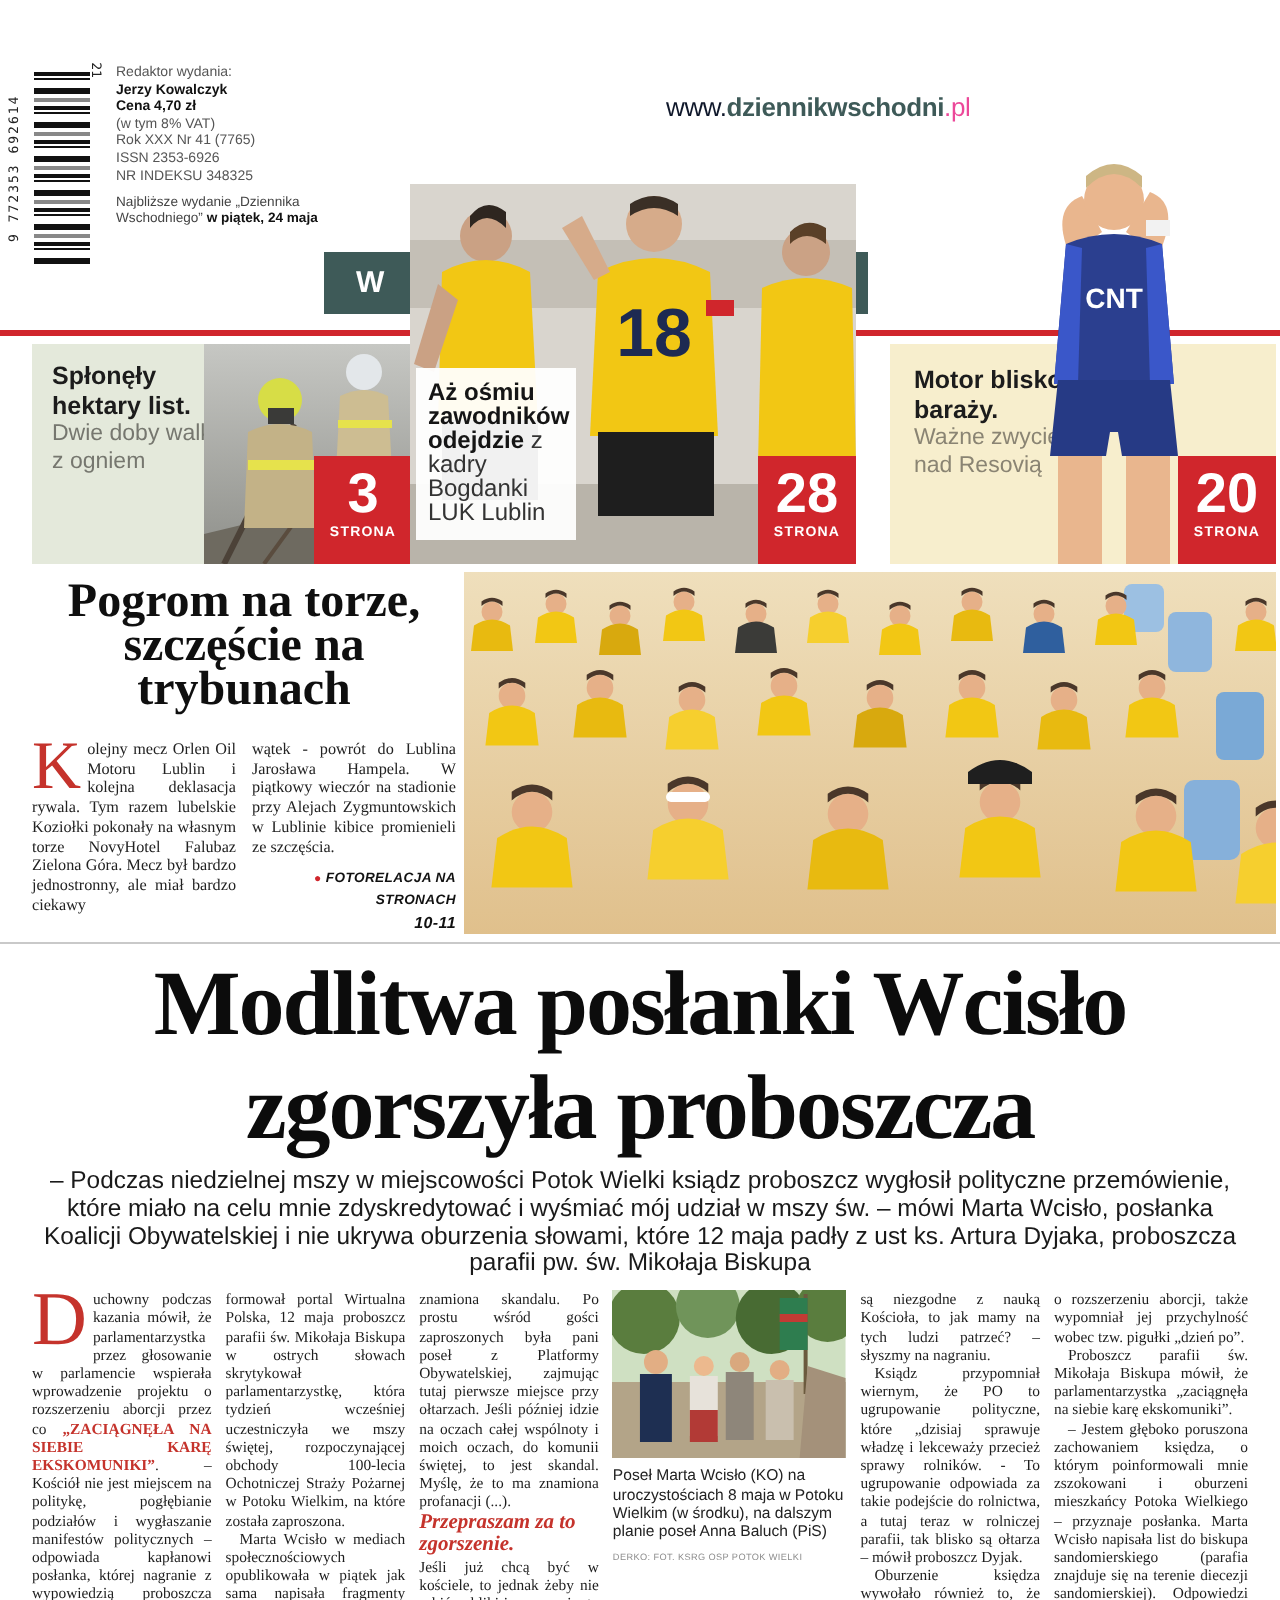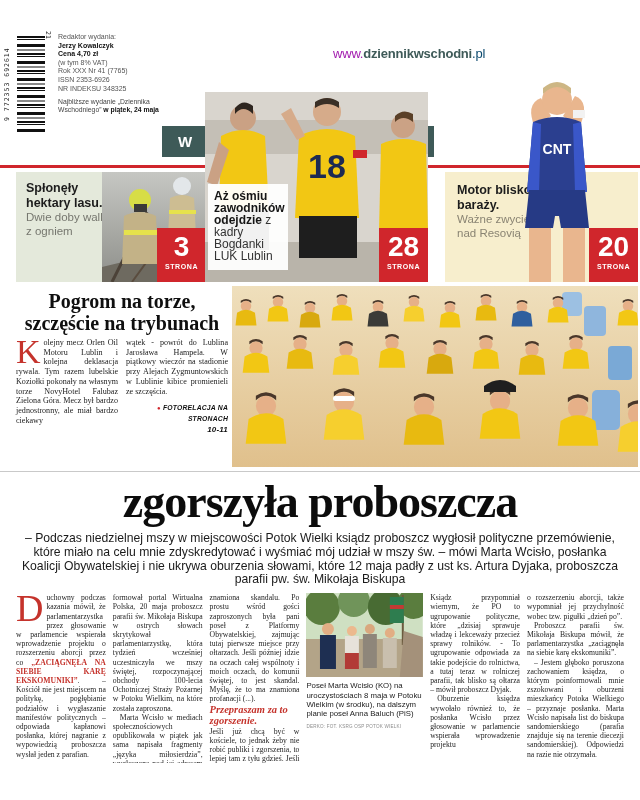--- a/index.html
+++ b/index.html
@@ -17,23 +17,23 @@
   .issue-info{position:absolute;left:58px;top:33px;width:110px;z-index:2;}
   .dates{width:134px;text-align:center;font-weight:bold;font-size:10px;line-height:11.5px;
          letter-spacing:-0.2px;white-space:nowrap;color:#111;margin-bottom:7px;}
   .inf{font-size:7px;line-height:8.6px;color:#555;margin:0;}
   .inf.b{color:#111;font-weight:bold;}
   .next-issue{margin-top:5px;font-size:6.8px;line-height:8px;color:#444;width:104px;}
   .next-issue b{color:#111;}
   .logo{position:absolute;left:142px;top:28px;font-size:88px;line-height:88px;font-weight:bold;
         letter-spacing:-5px;color:#d0262c;z-index:0;}
   .url{position:absolute;left:333px;top:46px;font-size:13px;z-index:2;letter-spacing:-0.2px;}
-  .url .w{color:#a21caf;}
+  .url .w{color:#0f172a;}
   .url .d{color:#3e5a58;font-weight:bold;}
-  .url .t{color:#0c4a6e;}
+  .url .t{color:#ec4899;}
   .wschodni{position:absolute;left:162px;top:126px;width:272px;height:31px;background:#3e5a58;color:#fff;
             display:flex;align-items:center;padding-left:16px;box-sizing:border-box;
             font-size:15px;font-weight:bold;letter-spacing:13px;z-index:2;}
 
   
   .teaser1{position:absolute;left:16px;top:172px;width:190px;height:110px;background:#e4e9db;z-index:2;}
   .t-text{position:absolute;left:10px;top:9px;width:90px;font-size:12.5px;line-height:14.5px;}
   .t-text .tb{font-weight:bold;color:#1c1c1c;}
   .t-text .ts{display:block;color:#76776f;font-size:11.5px;line-height:13.5px;margin-top:1px;}
   .ff-photo{position:absolute;right:0;top:0;width:104px;height:110px;}
@@ -45,22 +45,22 @@
             padding:6px 6px;box-sizing:border-box;font-size:12px;line-height:12px;color:#333;}
   .vb-panel .tb{font-weight:bold;color:#151515;}
   .fb-photo{position:absolute;left:475px;top:58px;width:164px;height:224px;z-index:3;pointer-events:none;}
   .pagebox{position:absolute;right:0;bottom:0;width:49px;height:54px;background:#d0262c;color:#fff;
            text-align:center;z-index:4;}
   .pb-num{font-size:28px;font-weight:bold;line-height:32px;margin-top:3px;}
   .pb-label{font-size:7px;font-weight:bold;letter-spacing:.6px;}
 
   
   .pogrom{position:absolute;left:16px;top:288px;width:212px;height:180px;}
-  .pogrom-head{margin:2px 0 4px;font-family:"Liberation Serif",serif;font-weight:bold;
-               font-size:20px;line-height:22px;text-align:center;color:#0f0f0f;}
+  .pogrom-head{margin:2px 0 14px;font-family:"Liberation Serif",serif;font-weight:bold;
+               font-size:24px;line-height:22px;text-align:center;color:#0f0f0f;}
   .pogrom-body{display:flex;gap:8px;font-family:"Liberation Serif",serif;font-size:8.1px;
                line-height:9.7px;text-align:justify;color:#222;}
   .pcol{flex:1;}
   .dropK{float:left;font-family:"Liberation Serif",serif;font-size:34px;line-height:27px;
          color:#c5332c;padding-right:3px;}
   .fotorel{margin-top:7px;font-size:6.8px;font-weight:bold;letter-spacing:.2px;color:#111;
            text-transform:uppercase;font-family:"Liberation Sans",sans-serif;text-align:right;font-style:italic;}
   .fotorel .dot{color:#d0262c;font-size:6px;}
   .fr-pages{display:block;font-size:8px;margin-top:1px;}
   .crowd-photo{position:absolute;left:232px;top:286px;width:406px;height:181px;overflow:hidden;}
@@ -112,21 +112,21 @@
     <div class="next-issue">
       <span>Najbliższe wydanie „Dziennika Wschodniego” </span><b>w piątek, 24 maja</b>
     </div>
   </div>
 
   <div class="url"><span class="w">www.</span><span class="d">dziennikwschodni</span><span class="t">.pl</span></div>
   <div class="wschodni">WSCHODNI</div>
 
   <div class="teaser1">
     <div class="t-text">
-      <span class="tb">Spłonęły hektary lasu.</span>
+      <span class="tb">Spłonęły hektary list.</span>
       <span class="ts">Dwie doby walki z ogniem</span>
     </div>
     <svg class="ff-photo" viewBox="0 0 104 110" preserveAspectRatio="none">
       <defs>
         <linearGradient id="smoke" x1="0" y1="0" x2="0" y2="1">
           <stop offset="0" stop-color="#c6c7c3"></stop>
             <stop offset="1" stop-color="#8e8f8a"></stop>
         </linearGradient>
       </defs>
       <rect width="104" height="110" fill="url(#smoke)"></rect>
@@ -281,31 +281,32 @@
       <path d="M252,100 Q268,88 284,100 L284,106 L252,106 Z" fill="#1f1f1f"></path>
       <use href="#fan" transform="translate(346,122) scale(1.45)" style="color:#f2c714"></use>
       <use href="#fan" transform="translate(406,128) scale(1.45)" style="color:#f6cf2e"></use>
     </g>
   </svg>
 
   <div class="rule1"></div>
 
   <div class="article">
     <div class="a-head">
+      <div>Modlitwa posłanki Wcisło</div>
       <div>zgorszyła proboszcza</div>
     </div>
     <div class="a-lede">– Podczas niedzielnej mszy w miejscowości Potok Wielki ksiądz proboszcz wygłosił polityczne przemówienie, które miało na celu mnie zdyskredytować i wyśmiać mój udział w mszy św. – mówi Marta Wcisło, posłanka Koalicji Obywatelskiej i nie ukrywa oburzenia słowami, które 12 maja padły z ust ks. Artura Dyjaka, proboszcza parafii pw. św. Mikołaja Biskupa</div>
 
     <div class="a-cols">
       <div class="acol">
         <p><span class="dropD">D</span><span>uchowny podczas kazania mówił, że parlamentarzystka przez głosowanie w parlamencie wspierała wprowadzenie projektu o rozszerzeniu aborcji przez co </span><span class="hl-red">„ZACIĄGNĘŁA NA SIEBIE KARĘ EKSKOMUNIKI”</span><span>. – Kościół nie jest miejscem na politykę, pogłębianie podziałów i wygłaszanie manifestów politycznych – odpowiada kapłanowi posłanka, której nagranie z wypowiedzią proboszcza wysłał jeden z parafian.</span></p>
 
       </div>
       <div class="acol">
-          <p>formował portal Wirtualna Polska, 20 maja proboszcz parafii św. Mikołaja Biskupa w ostrych słowach skrytykował parlamentarzystkę, która tydzień wcześniej uczestniczyła we mszy świętej, rozpoczynającej obchody 100-lecia Ochotniczej Straży Pożarnej w Potoku Wielkim, na które została zaproszona.</p>
+          <p>formował portal Wirtualna Polska, 12 maja proboszcz parafii św. Mikołaja Biskupa w ostrych słowach skrytykował parlamentarzystkę, która tydzień wcześniej uczestniczyła we mszy świętej, rozpoczynającej obchody 100-lecia Ochotniczej Straży Pożarnej w Potoku Wielkim, na które została zaproszona.</p>
           <p>Marta Wcisło w mediach społecznościowych opublikowała w piątek jak sama napisała fragmenty „języka miłosierdzia”, wygłoszone pod jej adresem przez księdza</p>
         </div>
       <div class="acol">
         <p>znamiona skandalu. Po prostu wśród gości zaproszonych była pani poseł z Platformy Obywatelskiej, zajmując tutaj pierwsze miejsce przy ołtarzach. Jeśli później idzie na oczach całej wspólnoty i moich oczach, do komunii świętej, to jest skandal. Myślę, że to ma znamiona profanacji (...).</p>
         <p class="pullquote"><span class="qbg">”</span><span>Przepraszam za to zgorszenie.</span></p>
         <p style="text-indent:0">Jeśli już chcą być w kościele, to jednak żeby nie robić publiki i zgorszenia, to lepiej tam z tyłu gdzieś. Jeśli tego typu rzeczy dzieją się, które</p>
       </div>
       <div class="acol photo-col">
         <svg class="art-photo" viewBox="0 0 117 84" preserveAspectRatio="none">
           <rect width="117" height="84" fill="#cfe0c2"></rect>
@@ -329,20 +330,21 @@
               <rect x="57" y="41" width="14" height="34" fill="#8e867a"></rect>
             <circle cx="84" cy="40" r="5" fill="#e2ae84"></circle>
               <rect x="77" y="45" width="14" height="30" fill="#c9bfae"></rect>
             <path d="M98,38 L117,44 L117,84 L94,84 Z" fill="#a4917a"></path>
           </g>
         </svg>
         <div class="art-caption">Poseł Marta Wcisło (KO) na uroczystościach 8 maja w Potoku Wielkim (w środku), na dalszym planie poseł Anna Baluch (PiS)</div>
         <div class="art-credit">DERKO: FOT. KSRG OSP POTOK WIELKI</div>
       </div>
       <div class="acol">
+          <p>są niezgodne z nauką Kościoła, to jak mamy na tych ludzi patrzeć? – słyszmy na nagraniu.</p>
           <p>Ksiądz przypomniał wiernym, że PO to ugrupowanie polityczne, które „dzisiaj sprawuje władzę i lekceważy przecież sprawy rolników. - To ugrupowanie odpowiada za takie podejście do rolnictwa, a tutaj teraz w rolniczej parafii, tak blisko są ołtarza – mówił proboszcz Dyjak.</p>
           <p>Oburzenie księdza wywołało również to, że posłanka Wcisło przez głosowanie w parlamencie wspierała wprowadzenie projektu</p>
         </div>
       <div class="acol">
           <p>o rozszerzeniu aborcji, także wypomniał jej przychylność wobec tzw. pigułki „dzień po”.</p>
           <p>Proboszcz parafii św. Mikołaja Biskupa mówił, że parlamentarzystka „zaciągnęła na siebie karę ekskomuniki”.</p>
           <p>– Jestem głęboko poruszona zachowaniem księdza, o którym poinformowali mnie zszokowani i oburzeni mieszkańcy Potoka Wielkiego – przyznaje posłanka. Marta Wcisło napisała list do biskupa sandomierskiego (parafia znajduje się na terenie diecezji sandomierskiej). Odpowiedzi na razie nie otrzymała.</p>
         </div>
     </div>
   </div>

